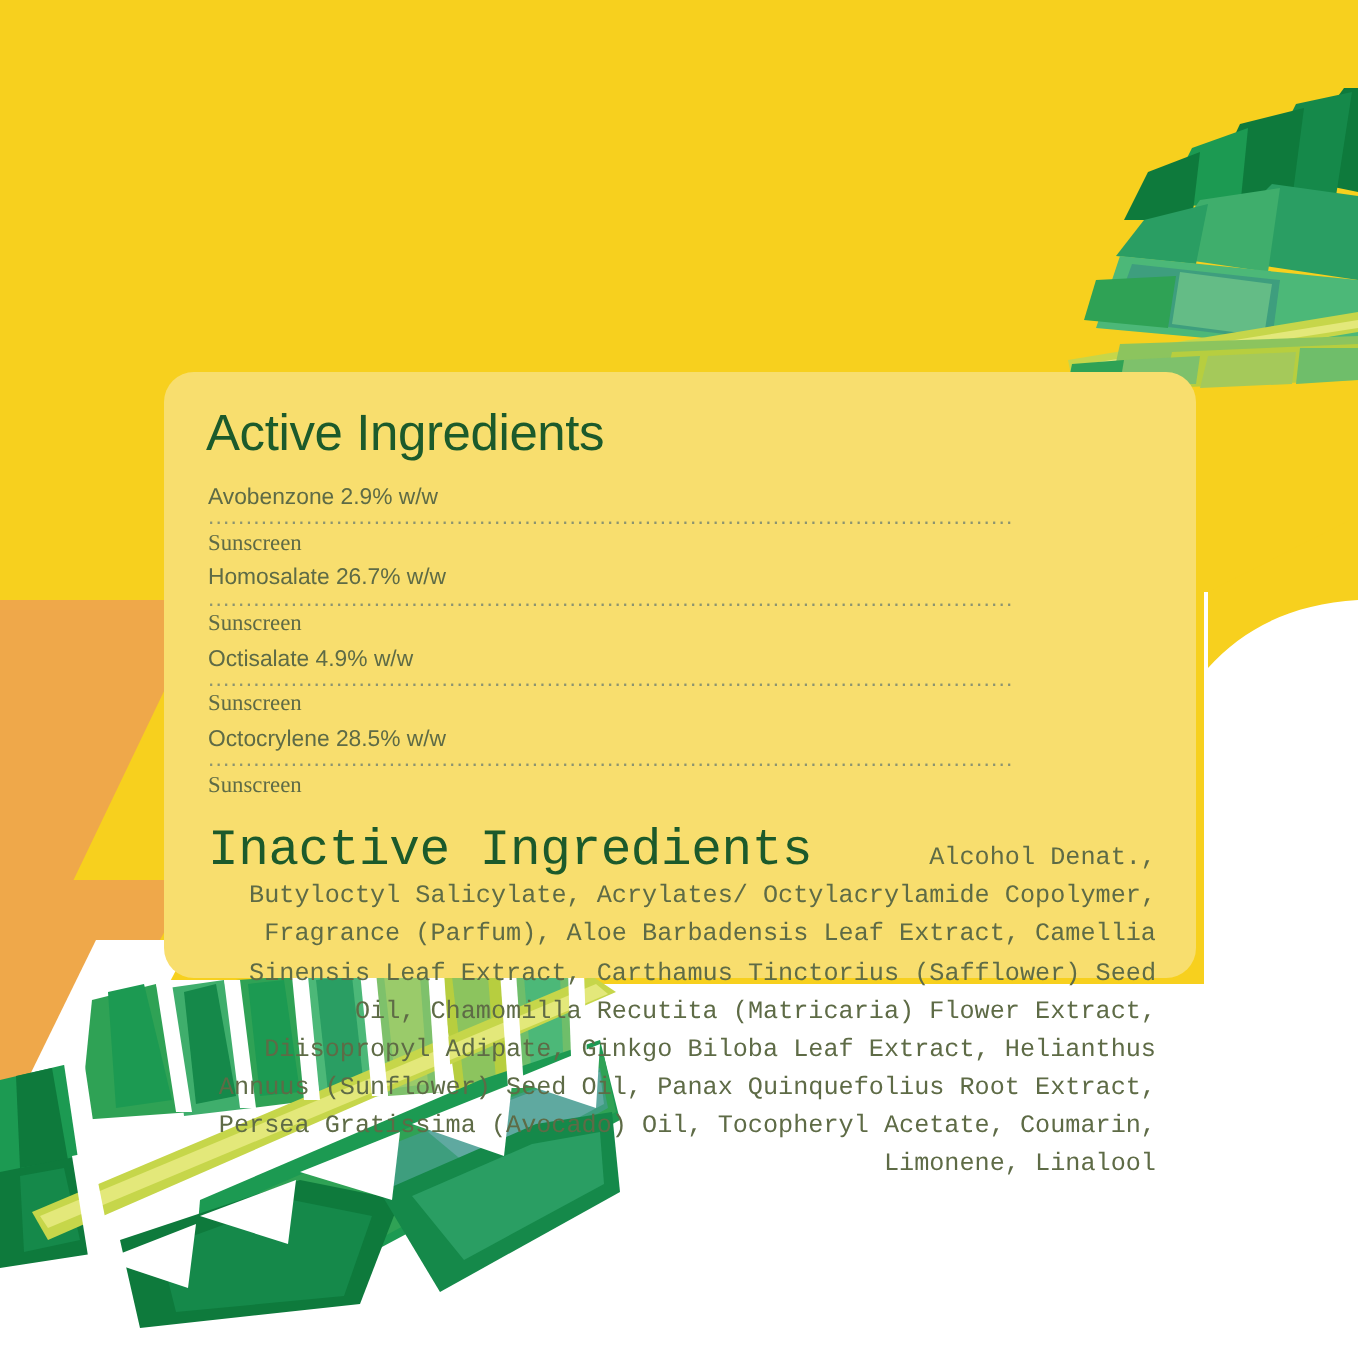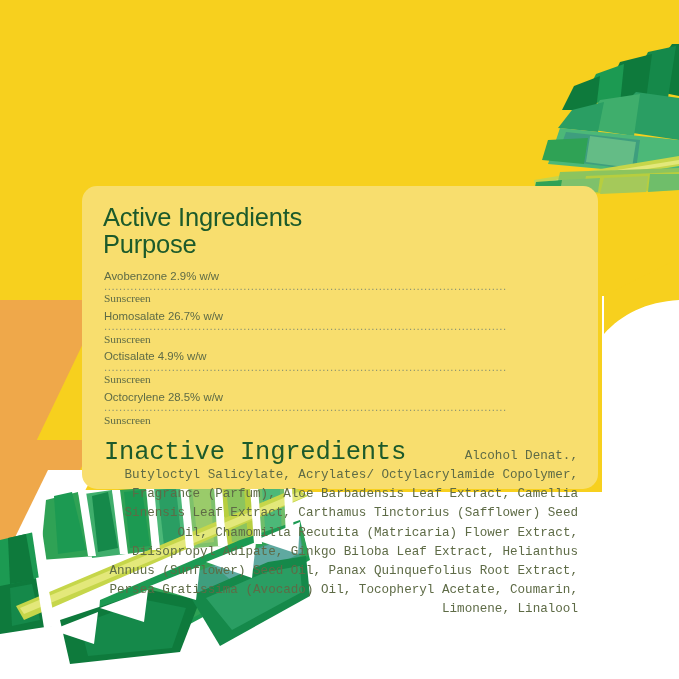--- a/index.html
+++ b/index.html
@@ -38,21 +38,20 @@
     border-radius: 15px;
     box-sizing: border-box;
     padding: 18px 20px 0 20px;
     z-index: 40;
   }
   .card-head-row {
     display: flex;
     align-items: baseline;
     justify-content: space-between;
     padding: 0 0 0 1px;
-    flex-direction: column;
   }
   .head-title {
     font-size: 25.5px;
     color: #1C5A2B;
     letter-spacing: -0.2px;
     line-height: 1.05;
     white-space: nowrap;
   }
   .head-purpose {
     font-size: 25.5px;
@@ -249,21 +248,20 @@
       <path d="M 284 486 L 292 486 L 294 542 L 286 542 Z" fill="#FFFFFF"></path>
       <path d="M 32 532 L 42 530 L 50 584 L 40 586 Z" fill="#FFFFFF"></path>
       <path d="M 36 578 L 46 576 L 56 626 L 44 628 Z" fill="#FFFFFF"></path>
     </g>
   </svg>
 
   <div class="card">
 
     <div class="card-head-row">
       <div class="head-title">Active Ingredients</div>
-      <div class="head-purpose">Purpose</div>
     </div>
 
     <div class="actives">
 
       <div class="active-row">
         <span class="active-name">Avobenzone 2.9% w/w</span>
         <span class="leader">...........................................................................................................</span>
         <span class="active-purpose">Sunscreen</span>
       </div>
 

